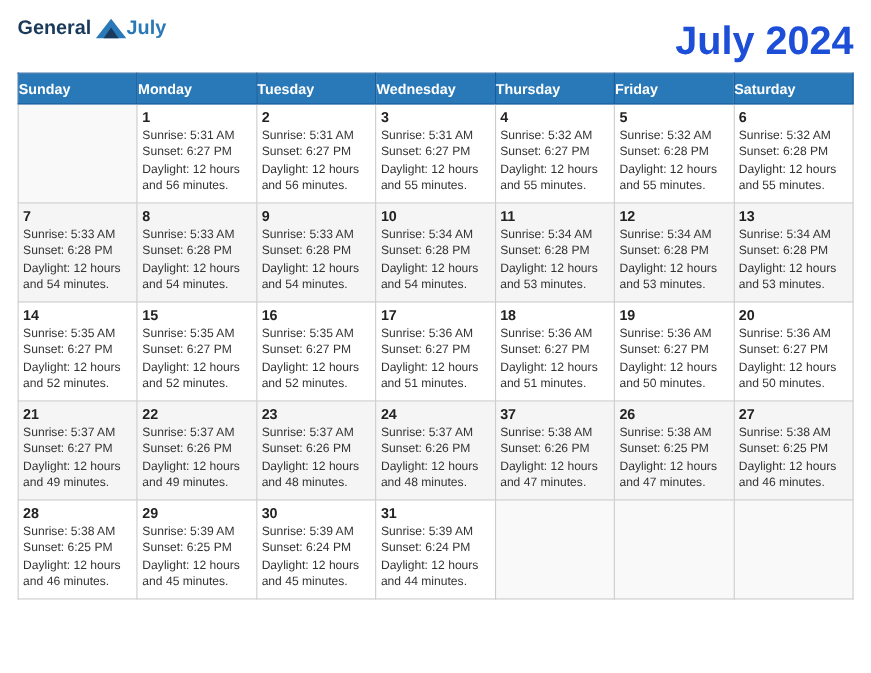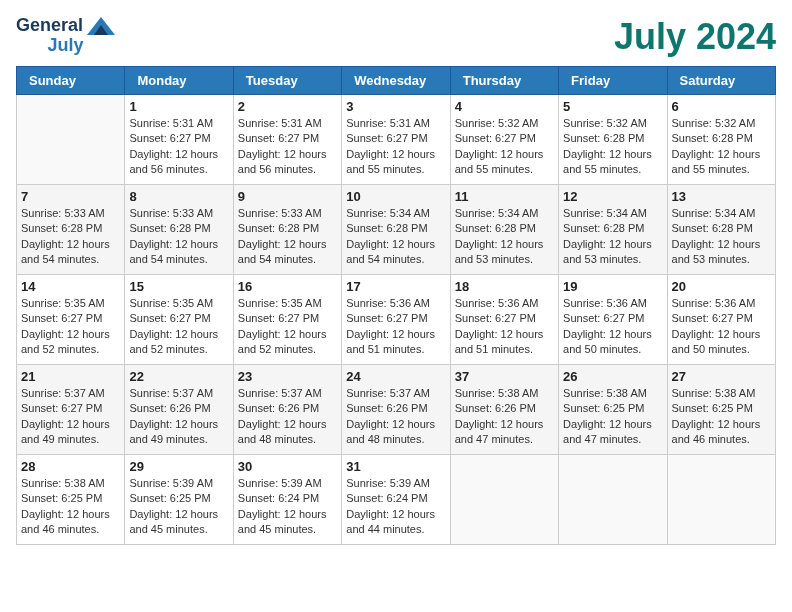--- a/index.html
+++ b/index.html
@@ -11,22 +11,22 @@
       padding: 16px;
     }
     .header-section {
       display: flex;
       justify-content: space-between;
       align-items: flex-start;
       margin-bottom: 8px;
     }
     .logo {
       display: flex;
-      flex-direction: column;
-      align-items: center;
+      flex-direction: row;
+      align-items: flex-end;
     }
     .logo-text {
       font-size: 18px;
       font-weight: bold;
       color: #1a3a5c;
       line-height: 1.1;
     }
     .logo-blue {
       color: #2979b8;
     }
@@ -38,35 +38,35 @@
     .logo-row {
       display: flex;
       align-items: center;
     }
     .title-section {
       text-align: right;
     }
     .month-title {
       font-size: 36px;
       font-weight: bold;
-      color: #0f766e;
+      color: #1d4ed8;
     }
     .location-title {
       font-size: 16px;
       color: #333;
     }
     table {
       width: 100%;
       border-collapse: collapse;
       font-size: 11px;
     }
     thead tr th {
       background: #2979b8;
       color: #fff;
-      padding: 6px 12px;
+      padding: 6px 0;
       text-align: left;
       font-size: 13px;
       font-weight: bold;
       border: 1px solid #1a5a9a;
     }
     tbody tr td {
       border: 1px solid #ccc;
       vertical-align: top;
       padding: 4px 4px;
       width: 14.28%;

